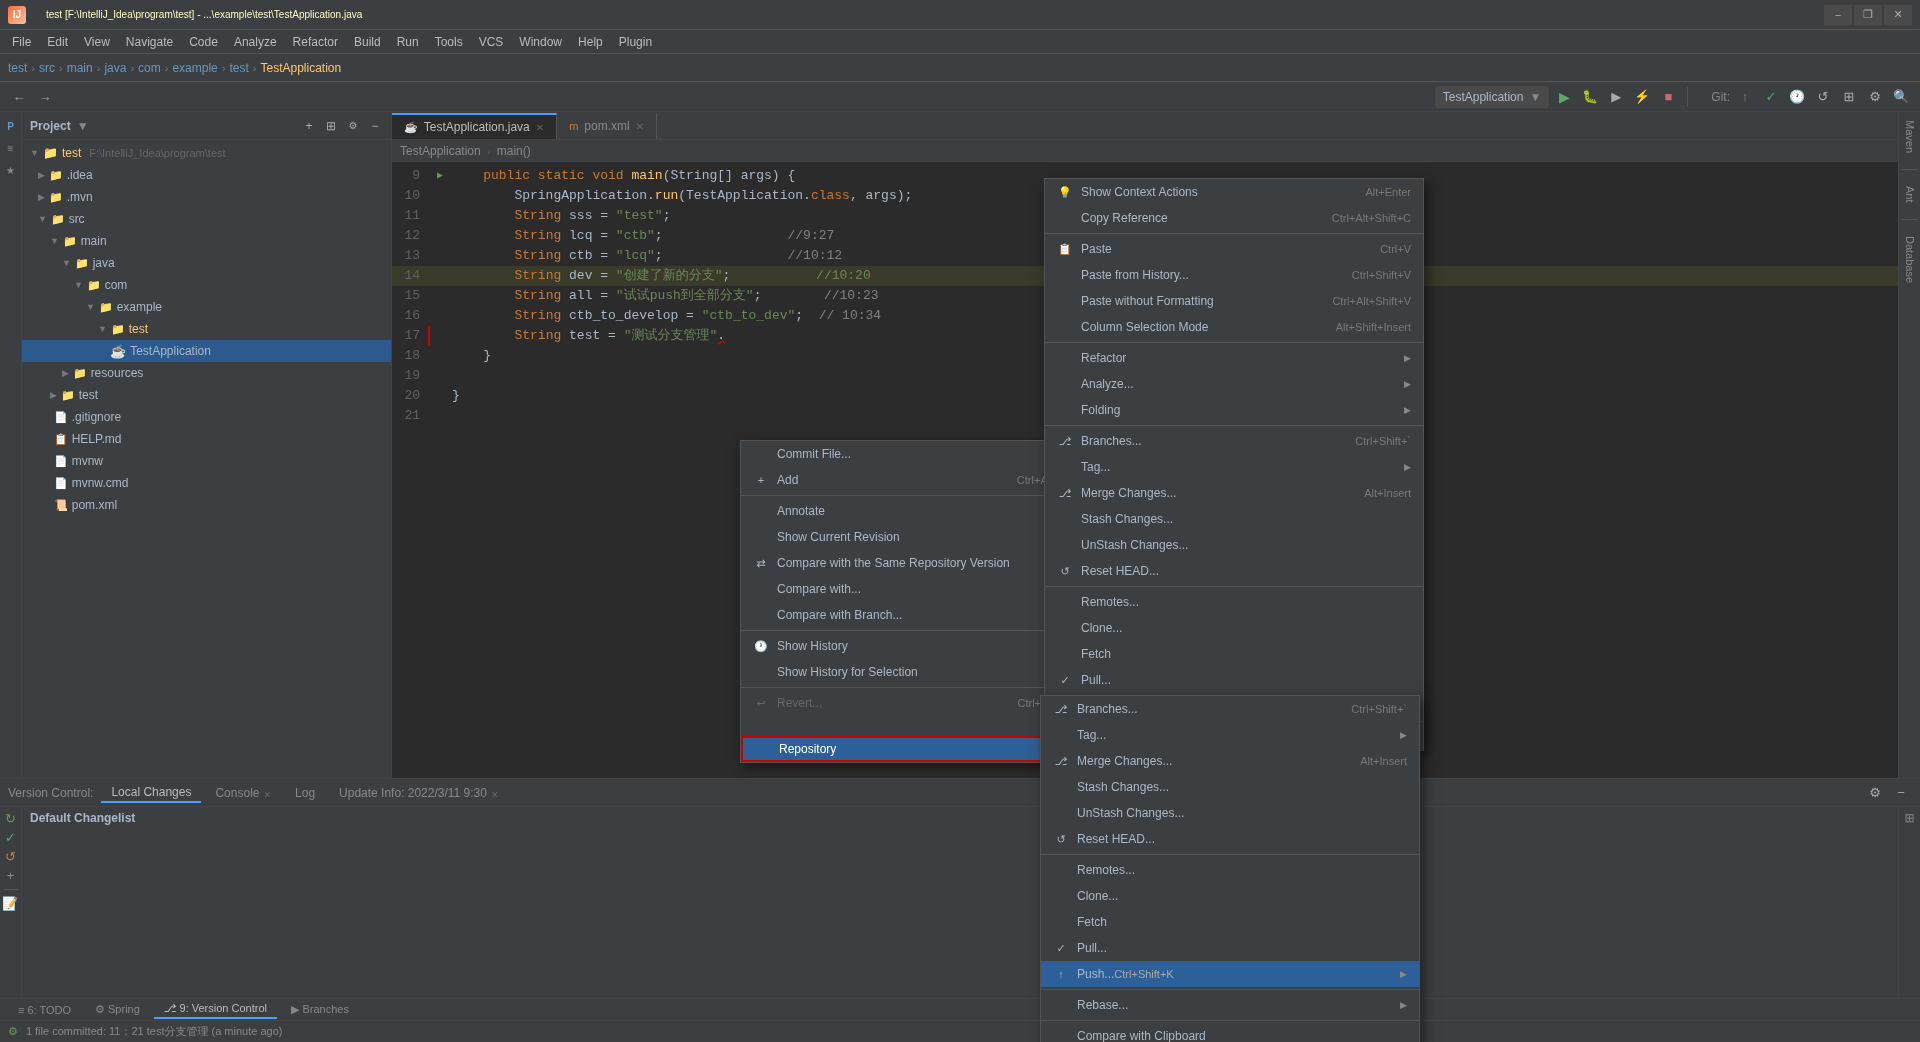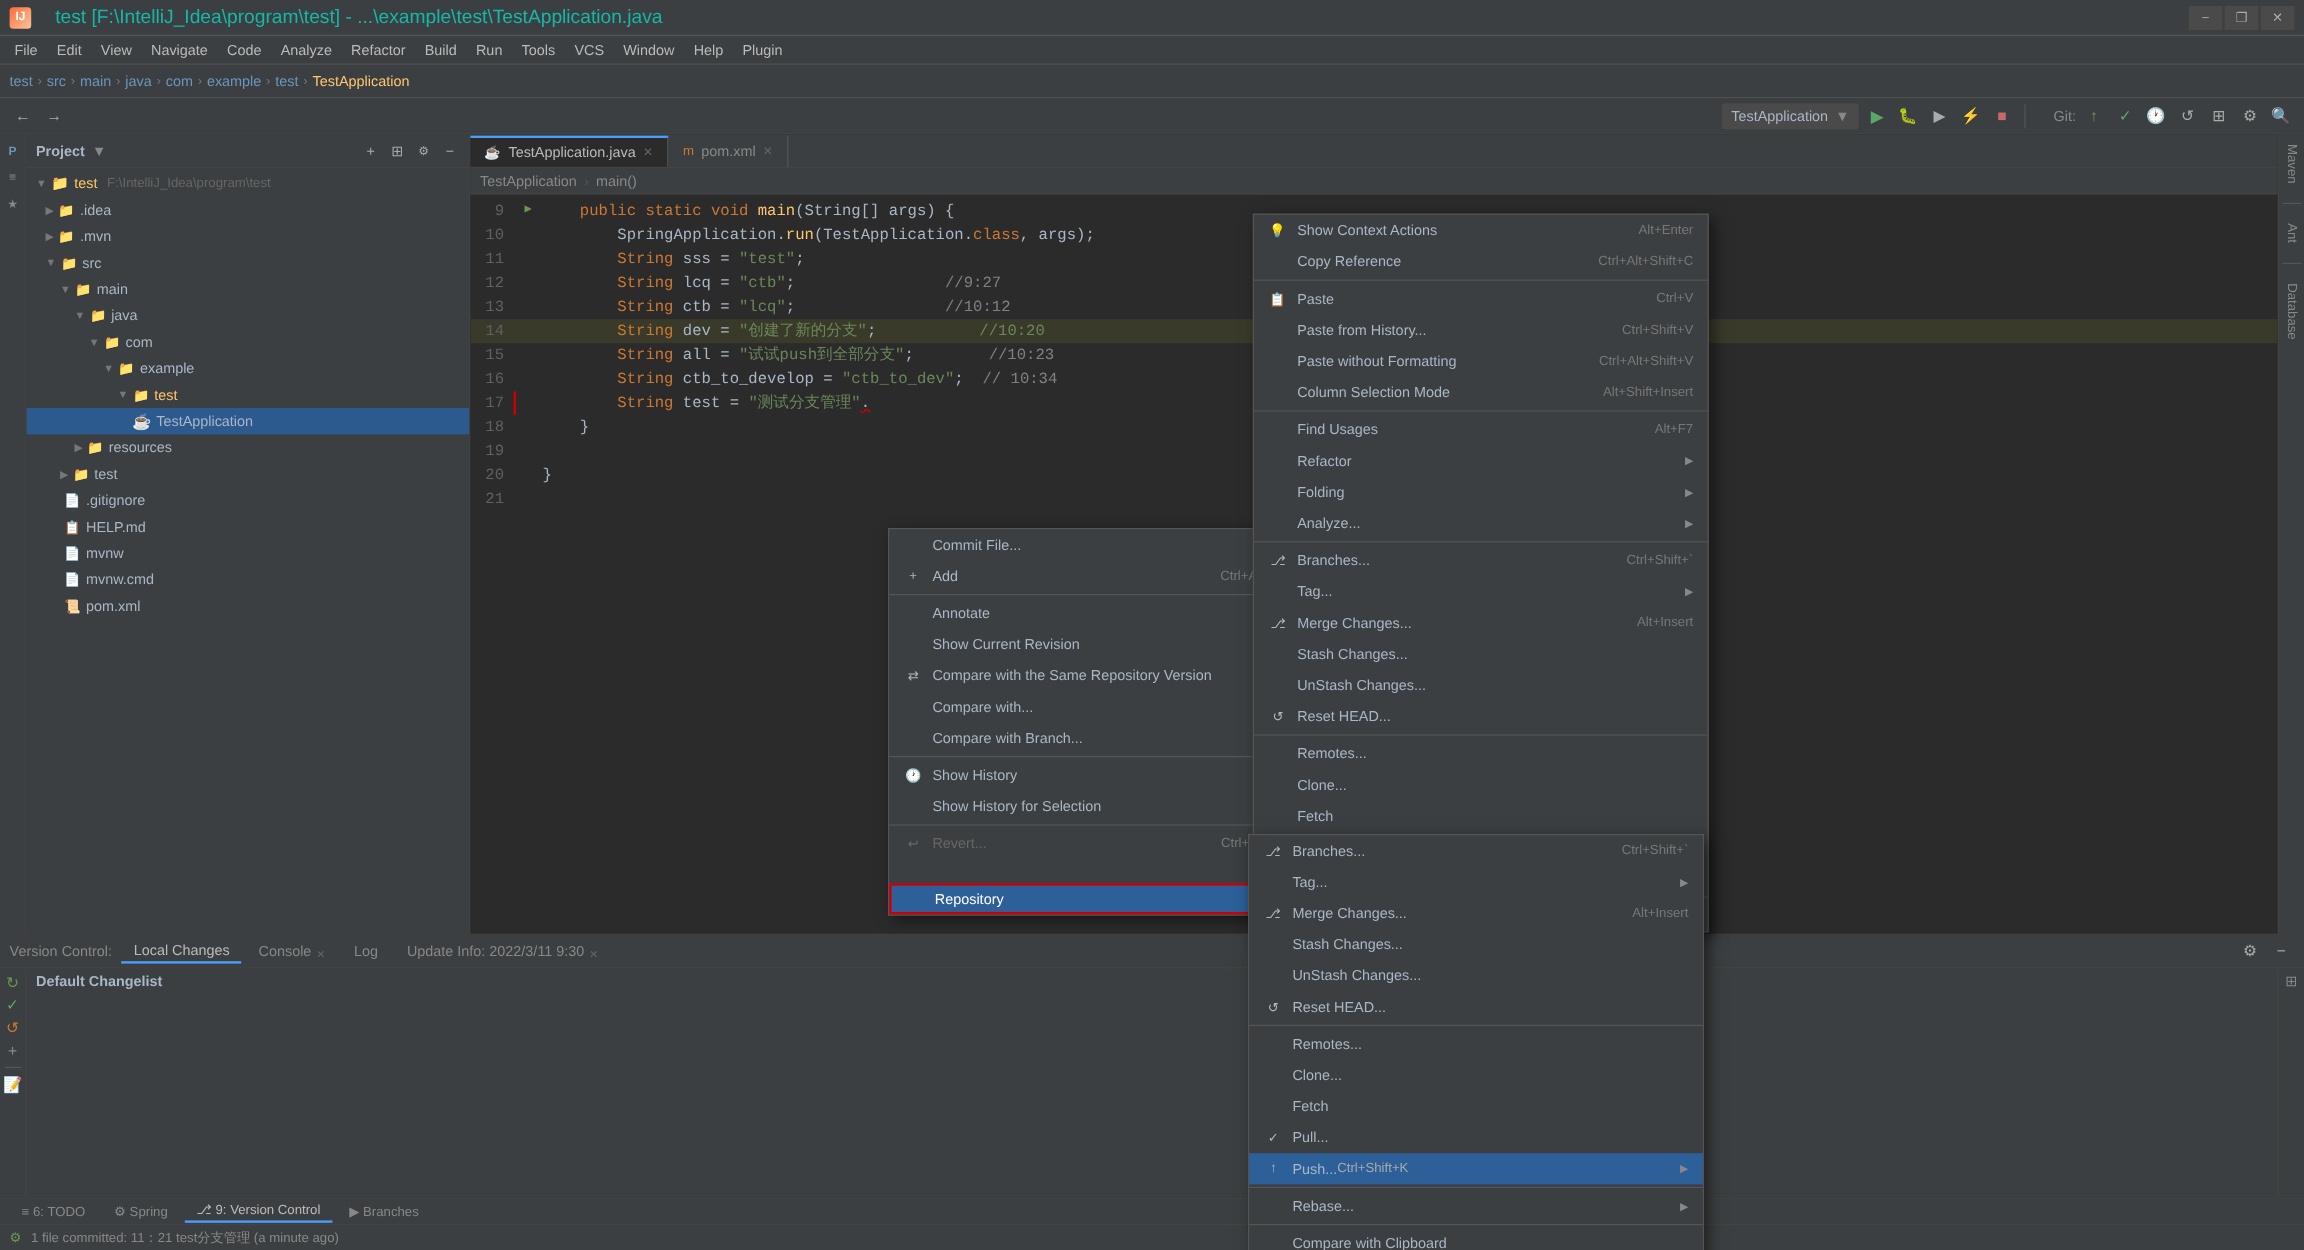--- a/index.html
+++ b/index.html
@@ -30,22 +30,22 @@
       gap: 20px;
     }
     #title-bar-logo {
       width: 18px; height: 18px;
       background: linear-gradient(135deg, #ff6b35, #f7c59f);
       border-radius: 3px;
       display: flex; align-items: center; justify-content: center;
       font-size: 10px; color: white; font-weight: bold;
     }
     #title-text {
-      color: #14b8a6;
-      font-size: 16px;
+      color: #fef9c3;
+      font-size: 10px;
       text-align: right;
     }
     #title-bar-controls {
       display: flex; gap: 2px;
     }
     .title-btn {
       width: 28px; height: 20px;
       background: #4a4a4a;
       border: none;
       color: #aaa;
@@ -821,43 +821,36 @@
       <span class="ctx-item-right">Ctrl+Alt+Shift+V</span>
     </div>
     <div class="ctx-item">
       <div class="ctx-item-left">
         <span class="ctx-icon"></span>
         <span>Column Selection Mode</span>
       </div>
       <span class="ctx-item-right">Alt+Shift+Insert</span>
     </div>
     <div class="ctx-separator"></div>
-    <div class="ctx-item">
-      <div class="ctx-item-left">
-        <span class="ctx-icon"></span>
-        <span>Find Usages</span>
-      </div>
-      <span class="ctx-item-right">Alt+F7</span>
-    </div>
     <div class="ctx-item ctx-has-submenu">
       <div class="ctx-item-left">
         <span class="ctx-icon"></span>
         <span>Refactor</span>
       </div>
     </div>
     <div class="ctx-item ctx-has-submenu">
       <div class="ctx-item-left">
         <span class="ctx-icon"></span>
+        <span>Analyze...</span>
+      </div>
+    </div>
+    <div class="ctx-item ctx-has-submenu">
+      <div class="ctx-item-left">
+        <span class="ctx-icon"></span>
         <span>Folding</span>
-      </div>
-    </div>
-    <div class="ctx-item ctx-has-submenu">
-      <div class="ctx-item-left">
-        <span class="ctx-icon"></span>
-        <span>Analyze...</span>
       </div>
     </div>
     <div class="ctx-separator"></div>
     <div class="ctx-item">
       <div class="ctx-item-left">
         <span class="ctx-icon">⎇</span>
         <span>Branches...</span>
       </div>
       <span class="ctx-item-right">Ctrl+Shift+`</span>
     </div>

